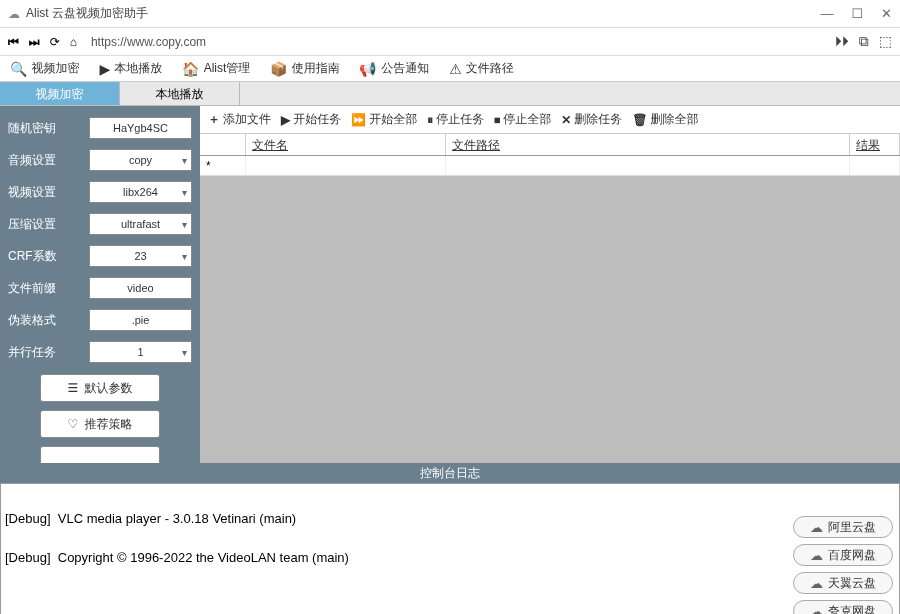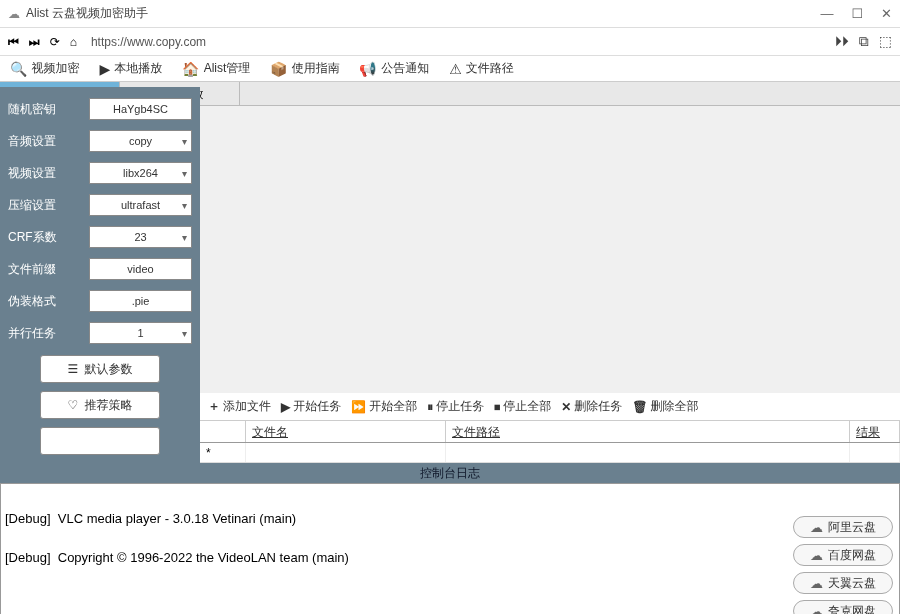--- a/index.html
+++ b/index.html
@@ -11,37 +11,37 @@
 .winbtns span { cursor: pointer; }
 .navbar { height: 28px; background: #fff; border-bottom: 1px solid #ddd; display: flex; align-items: center; padding: 0 8px; gap: 10px; }
 .navbar .url { flex: 1; color: #555; padding-left: 4px; }
 .navbar .ricons { display: flex; gap: 10px; color: #444; font-size: 14px; }
 .tabbar { height: 26px; background: #fff; border-bottom: 1px solid #ccc; display: flex; align-items: center; padding: 0 6px; gap: 12px; }
 .tabbar .tab { display: flex; align-items: center; gap: 4px; color: #333; cursor: pointer; padding: 2px 4px; }
 .tabbar .bullet { font-size: 14px; }
 .subtabs { height: 24px; background: #e8e8e8; display: flex; border-bottom: 1px solid #bbb; }
 .subtabs .stab { width: 120px; text-align: center; line-height: 24px; border-right: 1px solid #bbb; cursor: pointer; }
 .subtabs .stab.active { background: #6fb3d9; color: #fff; }
-.main { display: flex; height: 357px; align-items: flex-end; }
+.main { display: flex; height: 357px; }
 .side { width: 200px; background: #6a808f; padding: 8px; color: #fff; overflow: hidden; }
 .side .row { display: flex; align-items: center; height: 28px; margin-bottom: 4px; }
 .side .lbl { width: 56px; font-size: 12px; }
 .side .ctrl { flex: 1; height: 22px; background: #fff; color: #333; border: 1px solid #888; display: flex; align-items: center; justify-content: center; font-family: monospace; font-size: 11px; position: relative; margin-left: 25px; }
 .side .ctrl .dd { position: absolute; right: 4px; color: #666; font-size: 10px; }
 .side .btn { display: flex; align-items: center; justify-content: center; gap: 6px; height: 28px; background: #fff; color: #333; border: 1px solid #888; border-radius: 3px; margin: 8px auto 0; width: 120px; cursor: pointer; }
 .content { flex: 1; background: #b8b8b8; display: flex; flex-direction: column; }
 .toolbar { height: 28px; background: #fff; border-bottom: 1px solid #ccc; display: flex; align-items: center; gap: 10px; padding: 0 8px; }
 .toolbar .tbtn { display: flex; align-items: center; gap: 3px; color: #333; cursor: pointer; font-size: 12px; }
 .toolbar .ticon { font-weight: bold; }
 .thead { height: 22px; background: #fff; border-bottom: 1px solid #999; display: flex; }
 .thead .th { border-right: 1px solid #ccc; padding-left: 6px; line-height: 22px; color: #333; font-size: 12px; text-decoration: underline; }
 .tbody { flex: 1; background: #bdbdbd; }
 .tbody .trow { height: 20px; display: flex; background: #fff; border-bottom: 1px solid #ddd; }
 .tbody .td { border-right: 1px solid #eee; padding-left: 6px; line-height: 20px; }
-.loghdr { height: 20px; background: #6a808f; color: #0f172a; text-align: center; line-height: 20px; font-size: 12px; }
+.loghdr { height: 20px; background: #6a808f; color: #ffffff; text-align: center; line-height: 20px; font-size: 12px; }
 .logarea { height: 144px; background: #fff; border: 1px solid #999; display: flex; }
 .logtext { flex: 1; font-family: monospace; font-size: 13px; padding: 2px 4px; color: #000; white-space: pre; overflow: hidden; line-height: 13px; }
 .logtext span { display: block; }
 .cloud { width: 112px; padding: 32px 6px 4px; display: flex; flex-direction: column; gap: 6px; }
 .cloud .cbtn { height: 24px; border: 1px solid #aaa; border-radius: 12px; background: #f7f7f7; display: flex; align-items: center; justify-content: center; gap: 5px; font-size: 12px; color: #333; cursor: pointer; }
 .cloud .cicon { font-size: 13px; color: #666; }
 </style>
 </head>
 <body>
 

